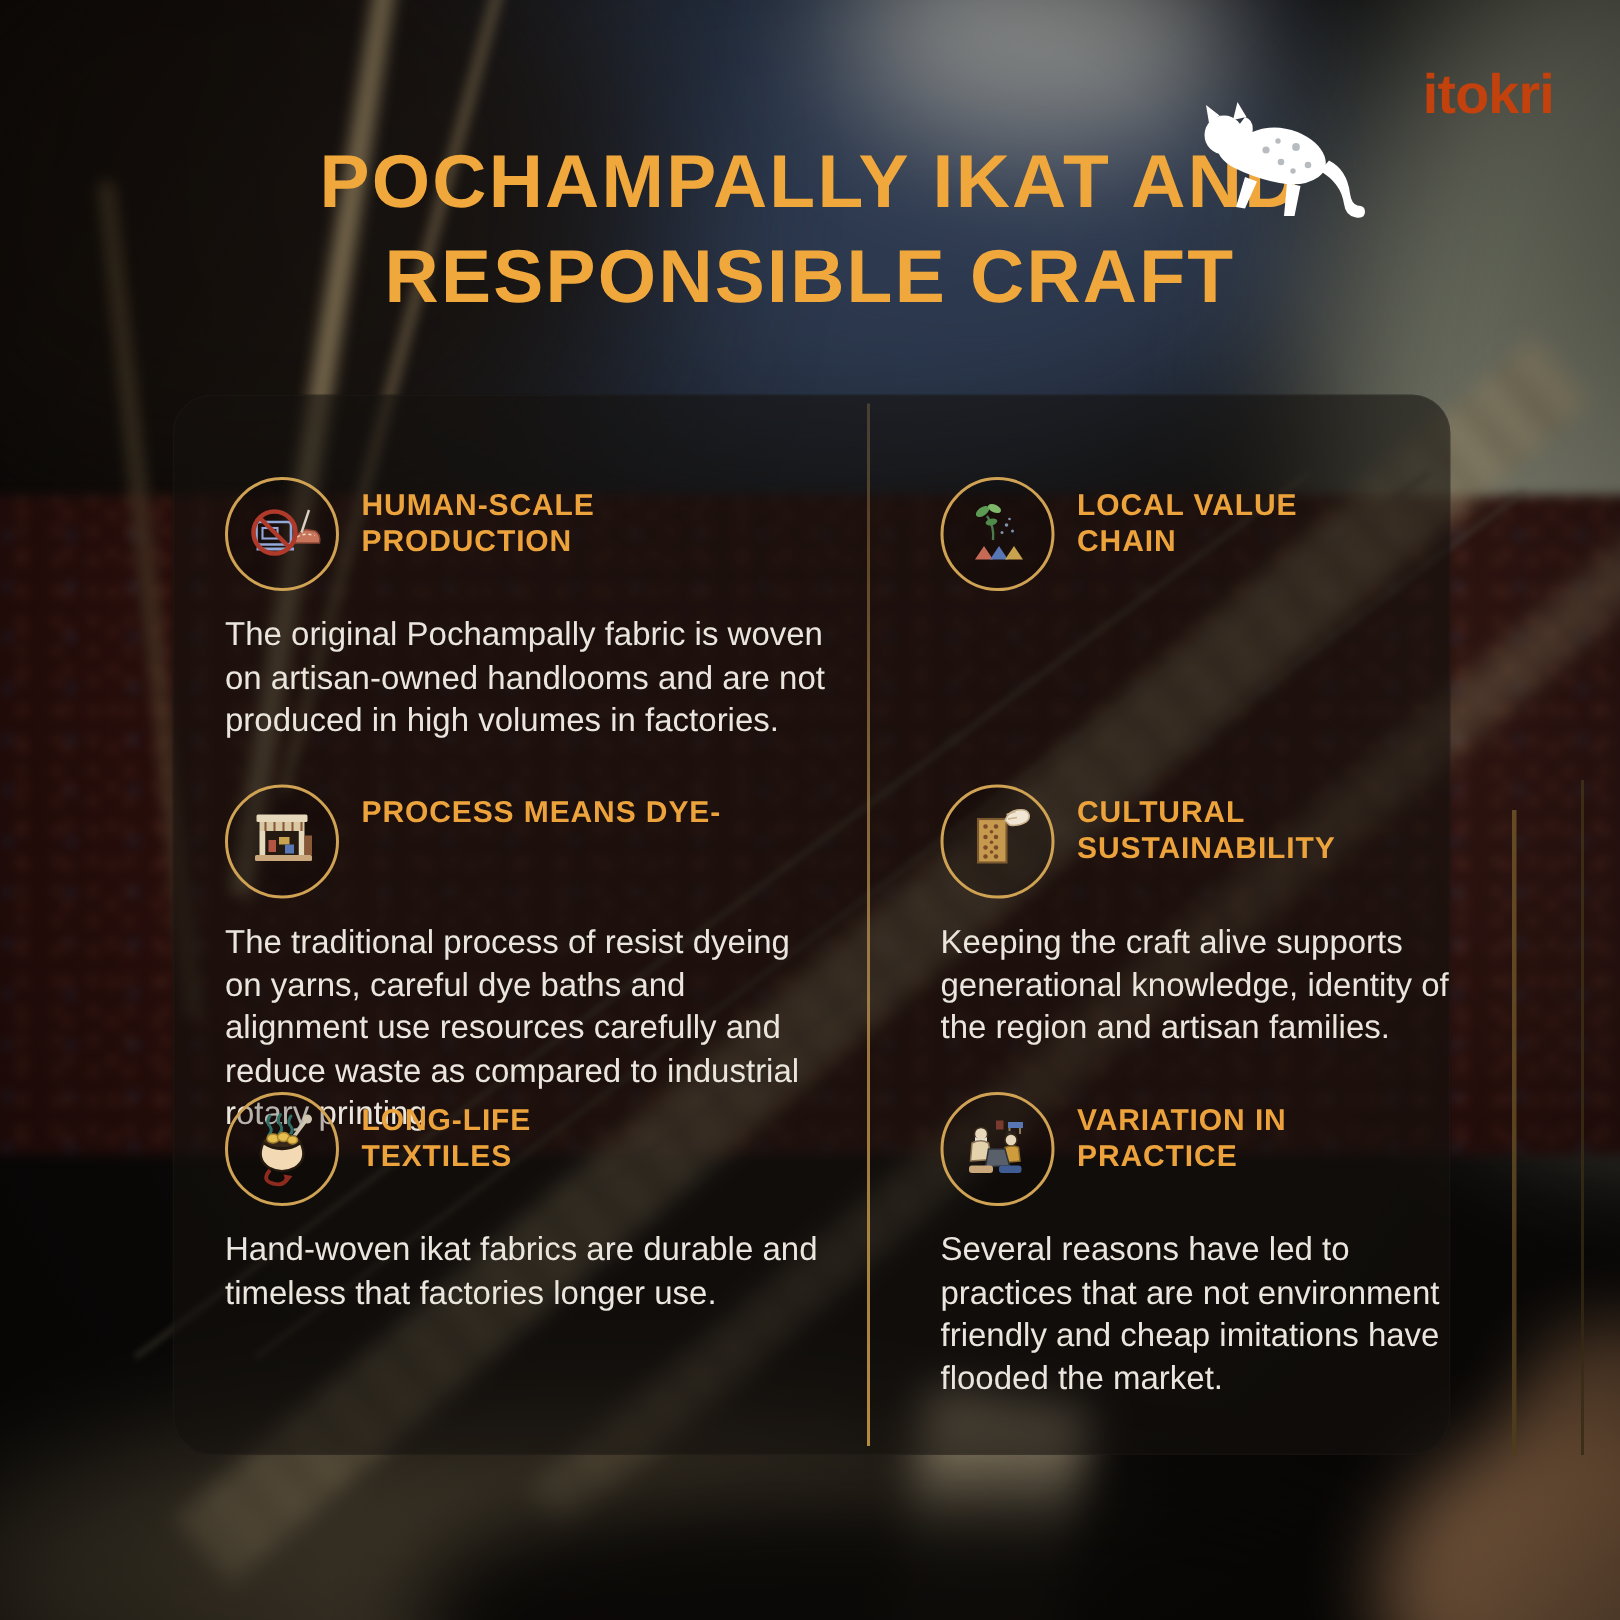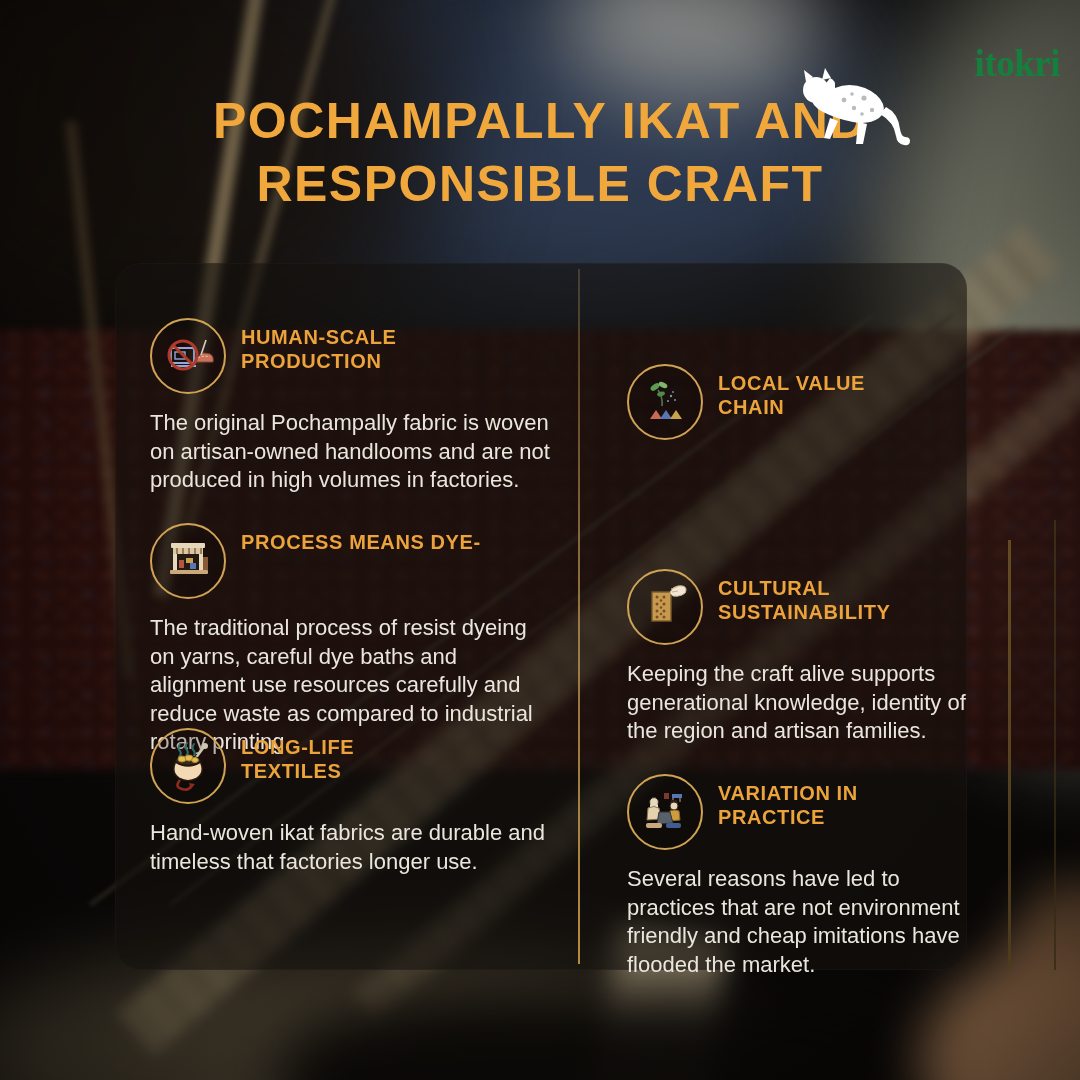--- a/index.html
+++ b/index.html
@@ -53,33 +53,33 @@
   .string-r1 { left:1008px; top:540px; width:3px; height:430px; background:#7d5f2c; opacity:.85; }
   .string-r2 { left:1054px; top:520px; width:2px; height:450px; background:#55431f; opacity:.7; }
   .vignette { inset:0; background:radial-gradient(ellipse at 50% 42%, transparent 52%, rgba(0,0,0,.55) 100%); }
 
   
   .title {
     position:absolute; top:90px; left:0; width:1080px; text-align:center; z-index:5;
     color:#F0A83C; font-weight:bold; font-size:50px; letter-spacing:1.5px; line-height:1.25;
   }
   .logo {
-    position:absolute; top:42px; right:20px; z-index:5;
-    color:#15803d; font-weight:bold; font-size:37px; letter-spacing:-.5px;font-family:Liberation Serif, serif;
+    position:absolute; top:42px; right:44px; z-index:5;
+    color:#c2410c; font-weight:bold; font-size:37px; letter-spacing:-.5px;
   }
   .cat { position:absolute; left:796px; top:56px; z-index:6; }
 
   
   .panel {
     position:absolute; left:115px; top:263px; width:852px; height:707px; z-index:4;
     background:rgba(21,17,13,.58); border-radius:26px;
     display:flex; box-shadow:0 0 0 1px rgba(255,255,255,.025) inset;gap:20px;
   }
   .col-left  { width:443px; padding:55px 0 0 35px; }
-  .col-right { flex:1;      padding:55px 0 0 27px;margin-top:46px; }
+  .col-right { flex:1;      padding:55px 0 0 27px; }
   .divider { width:2px; margin:6px 0;
     background:linear-gradient(180deg, rgba(200,160,90,.25) 0%, rgba(200,160,90,.65) 45%, rgba(190,145,65,.95) 100%); }
 
   .cell { height:205px; }
   .cell.last { height:auto; }
   .cell-head { display:flex; align-items:flex-start; gap:15px; }
   .icon-circle {
     width:76px; height:76px; flex:0 0 auto; border-radius:50%;
     border:2px solid #cfa254; background:rgba(8,6,4,.22);
     display:flex; align-items:center; justify-content:center;

